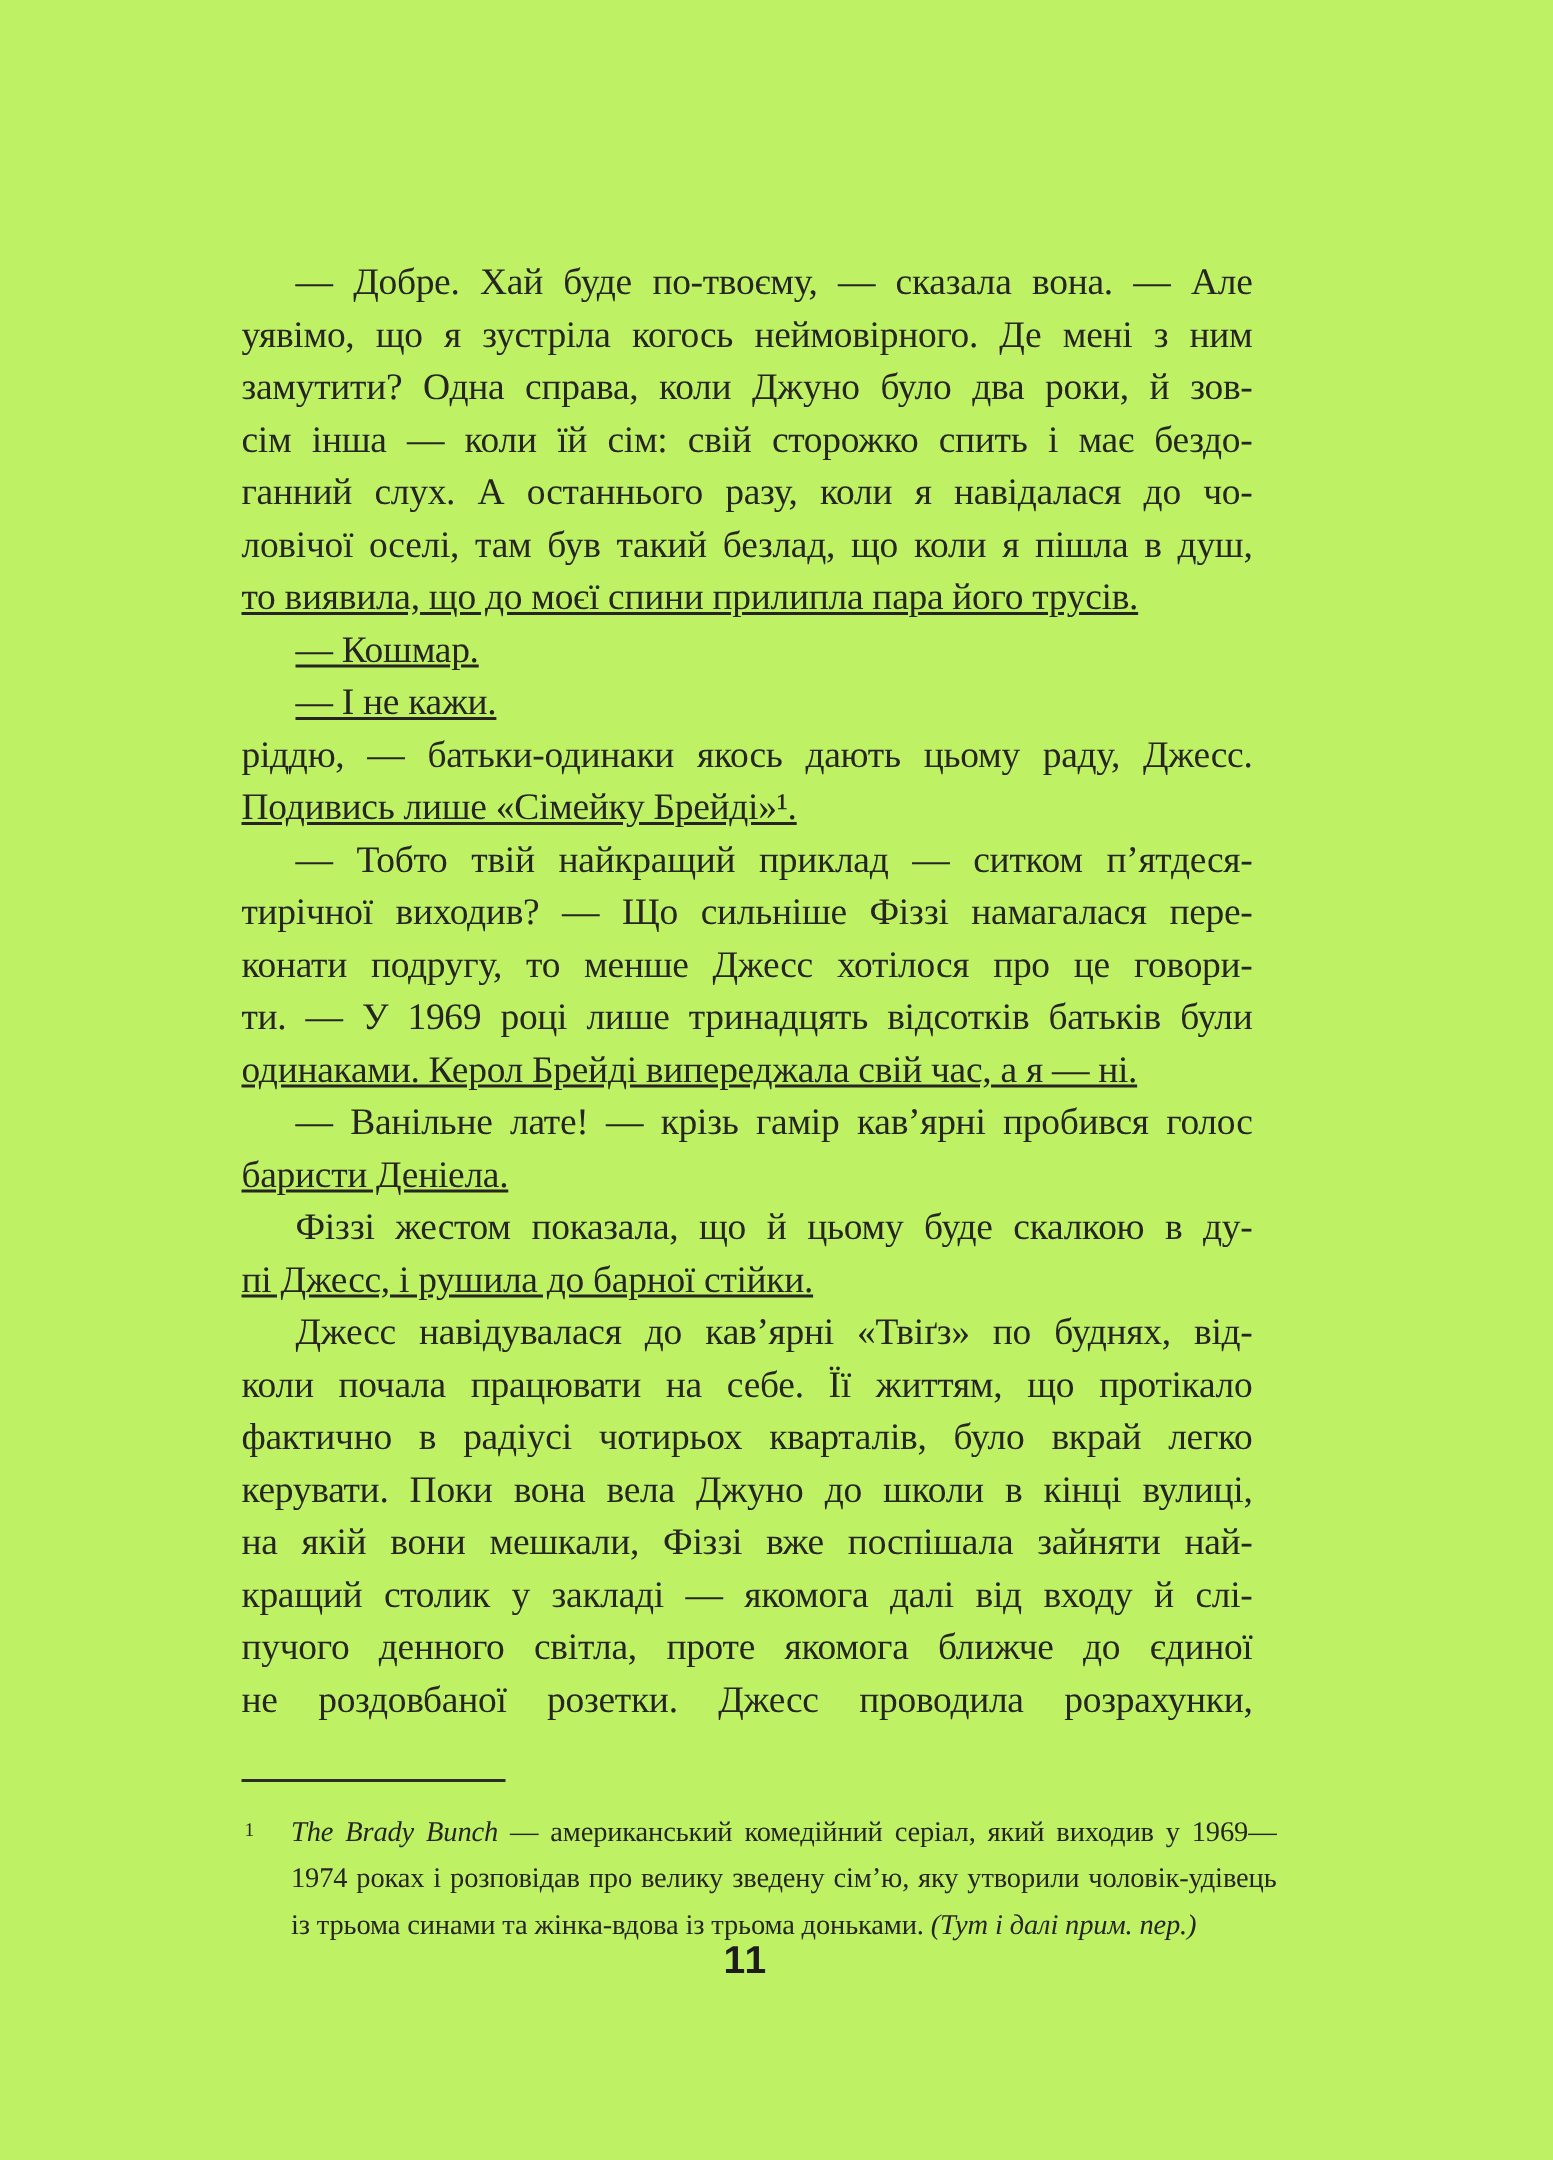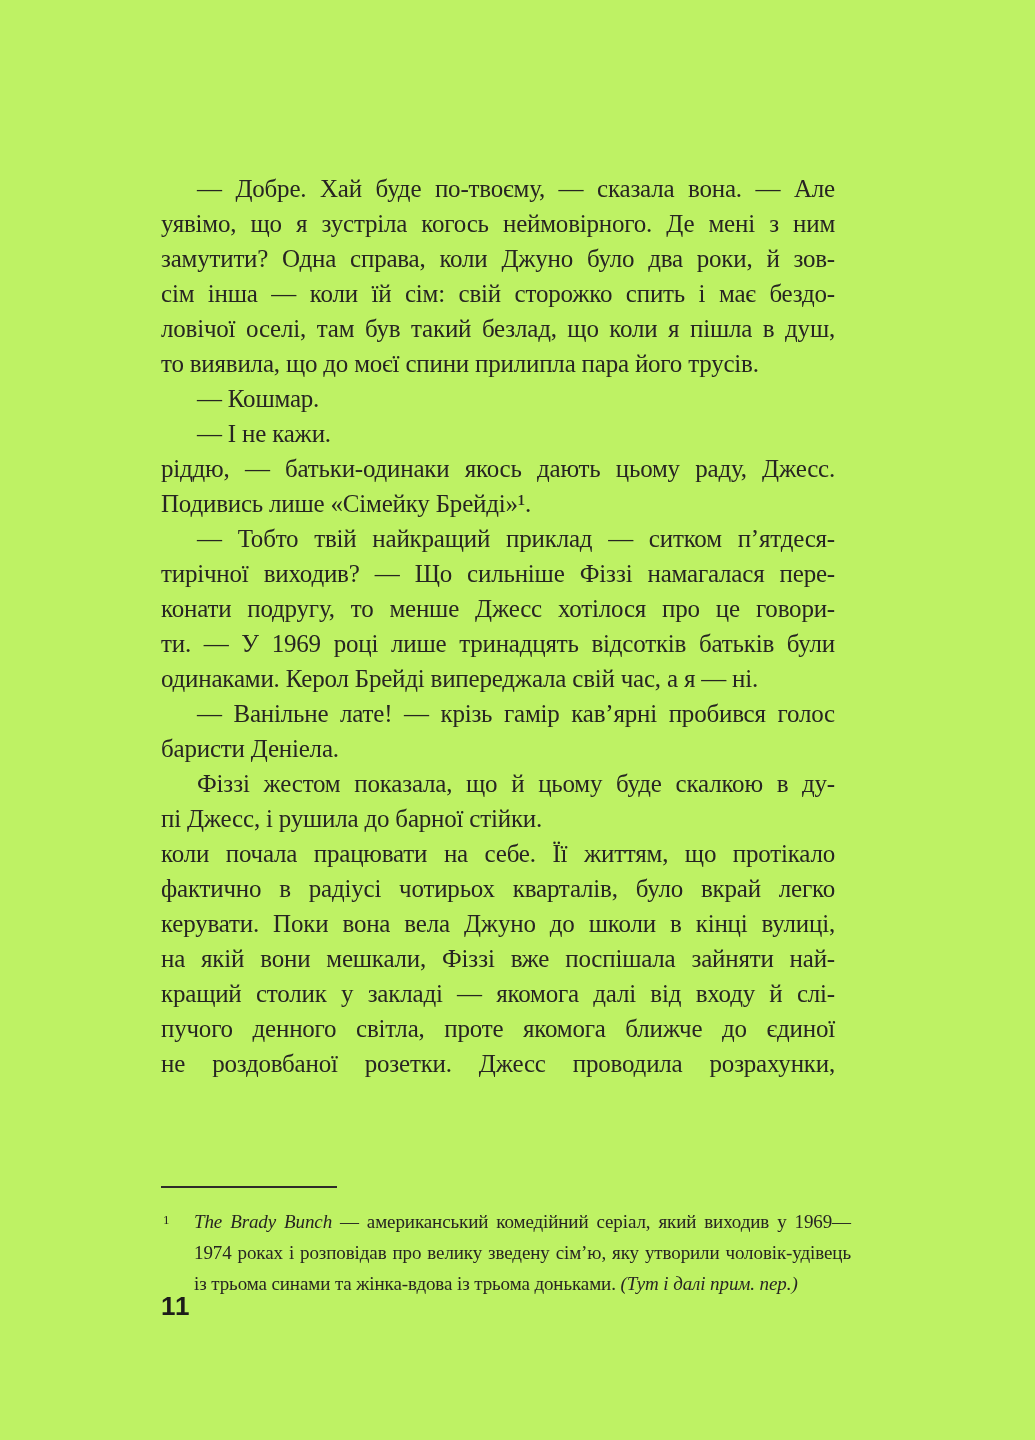--- a/index.html
+++ b/index.html
@@ -11,62 +11,64 @@
   }
   .page { position: relative; width: 1035px; height: 1440px; overflow: hidden; background: #bef264; padding-left: 48px; }
   .text-block { position: absolute; left: 161px; top: 171px; width: 674px; }
   .line {
     font-size: 25px; line-height: 35px; height: 35px;
     white-space: nowrap;
     text-align: justify; text-align-last: justify;
     letter-spacing: -0.2px;
   }
   .line.indent { padding-left: 36px; }
-  .line.end { text-align-last: left; }
+  .line.end { text-align-last: left; text-decoration: underline; }
   .footnote-sep { position: absolute; left: 161px; top: 1186px; width: 176px; height: 2px; background: #2e2c29; }
   .footnote {
     position: absolute; left: 161px; top: 1206px; width: 690px;
     box-sizing: border-box; padding-left: 33px;
     font-size: 19px; line-height: 31px; text-align: justify;
     letter-spacing: -0.1px;
   }
   .fn-marker { position: absolute; left: 2px; top: -2px; font-size: 13px; }
   .fn-italic { font-style: italic; }
   .page-number {
     position: absolute; left: 161px; top: 1291px; width: 672px;
-    text-align: left;
+    text-align: center;
     font-family: "Liberation Sans", sans-serif;
     font-weight: bold; font-size: 26px; color: #1d1c1a; letter-spacing: 1px;
   }
 </style>
 </head>
 <body>
 
 <div class="page">
 
   <main class="text-block">
     <div class="line indent">— Добре. Хай буде по-твоєму, — сказала вона. — Але</div>
     <div class="line">уявімо, що я зустріла когось неймовірного. Де мені з ним</div>
     <div class="line">замутити? Одна справа, коли Джуно було два роки, й зов-</div>
     <div class="line">сім інша — коли їй сім: свій сторожко спить і має бездо-</div>
+    <div class="line">ганний слух. А останнього разу, коли я навідалася до чо-</div>
     <div class="line">ловічої оселі, там був такий безлад, що коли я пішла в душ,</div>
     <div class="line end">то виявила, що до моєї спини прилипла пара його трусів.</div>
     <div class="line indent end">— Кошмар.</div>
     <div class="line indent end">— І не кажи.</div>
     <div class="line">ріддю, — батьки-одинаки якось дають цьому раду, Джесс.</div>
     <div class="line end">Подивись лише «Сімейку Брейді»¹.</div>
     <div class="line indent">— Тобто твій найкращий приклад — ситком п’ятдеся-</div>
     <div class="line">тирічної виходив? — Що сильніше Фіззі намагалася пере-</div>
     <div class="line">конати подругу, то менше Джесс хотілося про це говори-</div>
     <div class="line">ти. — У 1969 році лише тринадцять відсотків батьків були</div>
     <div class="line end">одинаками. Керол Брейді випереджала свій час, а я — ні.</div>
     <div class="line indent">— Ванільне лате! — крізь гамір кав’ярні пробився голос</div>
     <div class="line end">баристи Деніела.</div>
     <div class="line indent">Фіззі жестом показала, що й цьому буде скалкою в ду-</div>
     <div class="line end">пі Джесс, і рушила до барної стійки.</div>
+    <div class="line indent">Джесс навідувалася до кав’ярні «Твіґз» по буднях, від-</div>
     <div class="line">коли почала працювати на себе. Її життям, що протікало</div>
     <div class="line">фактично в радіусі чотирьох кварталів, було вкрай легко</div>
     <div class="line">керувати. Поки вона вела Джуно до школи в кінці вулиці,</div>
     <div class="line">на якій вони мешкали, Фіззі вже поспішала зайняти най-</div>
     <div class="line">кращий столик у закладі — якомога далі від входу й слі-</div>
     <div class="line">пучого денного світла, проте якомога ближче до єдиної</div>
     <div class="line">не роздовбаної розетки. Джесс проводила розрахунки,</div>
   </main>
 
   <div class="footnote-sep"></div>

